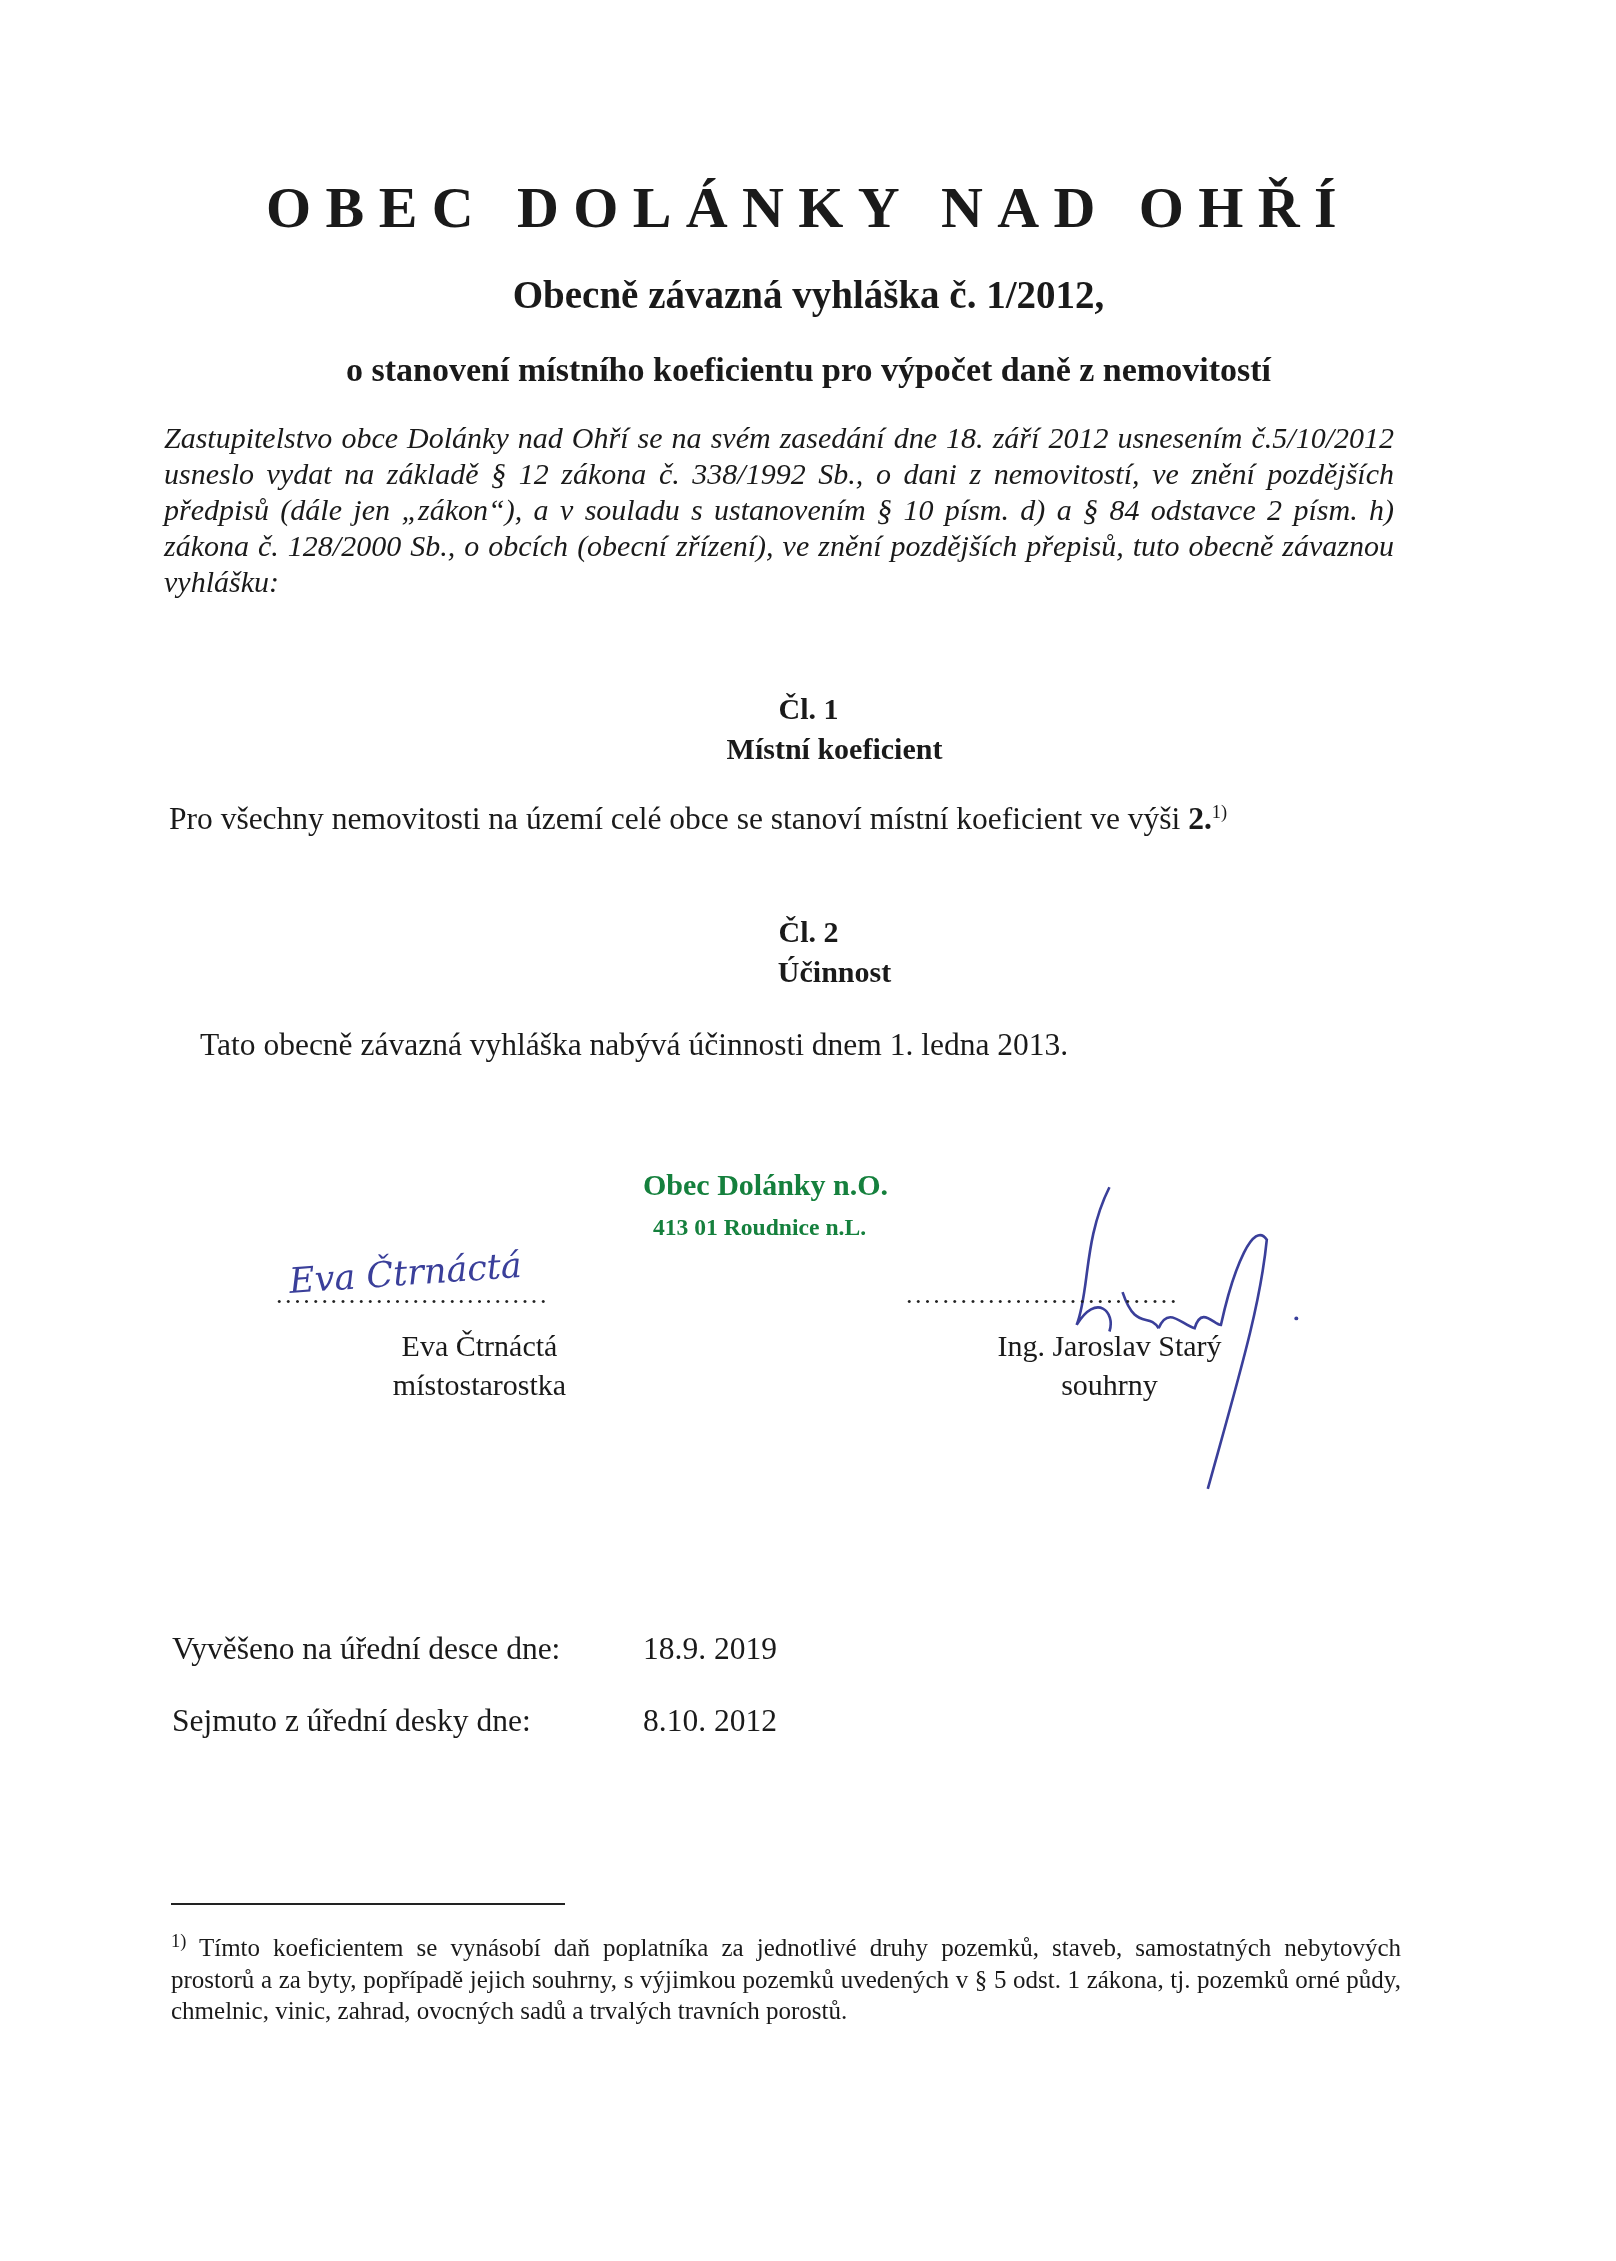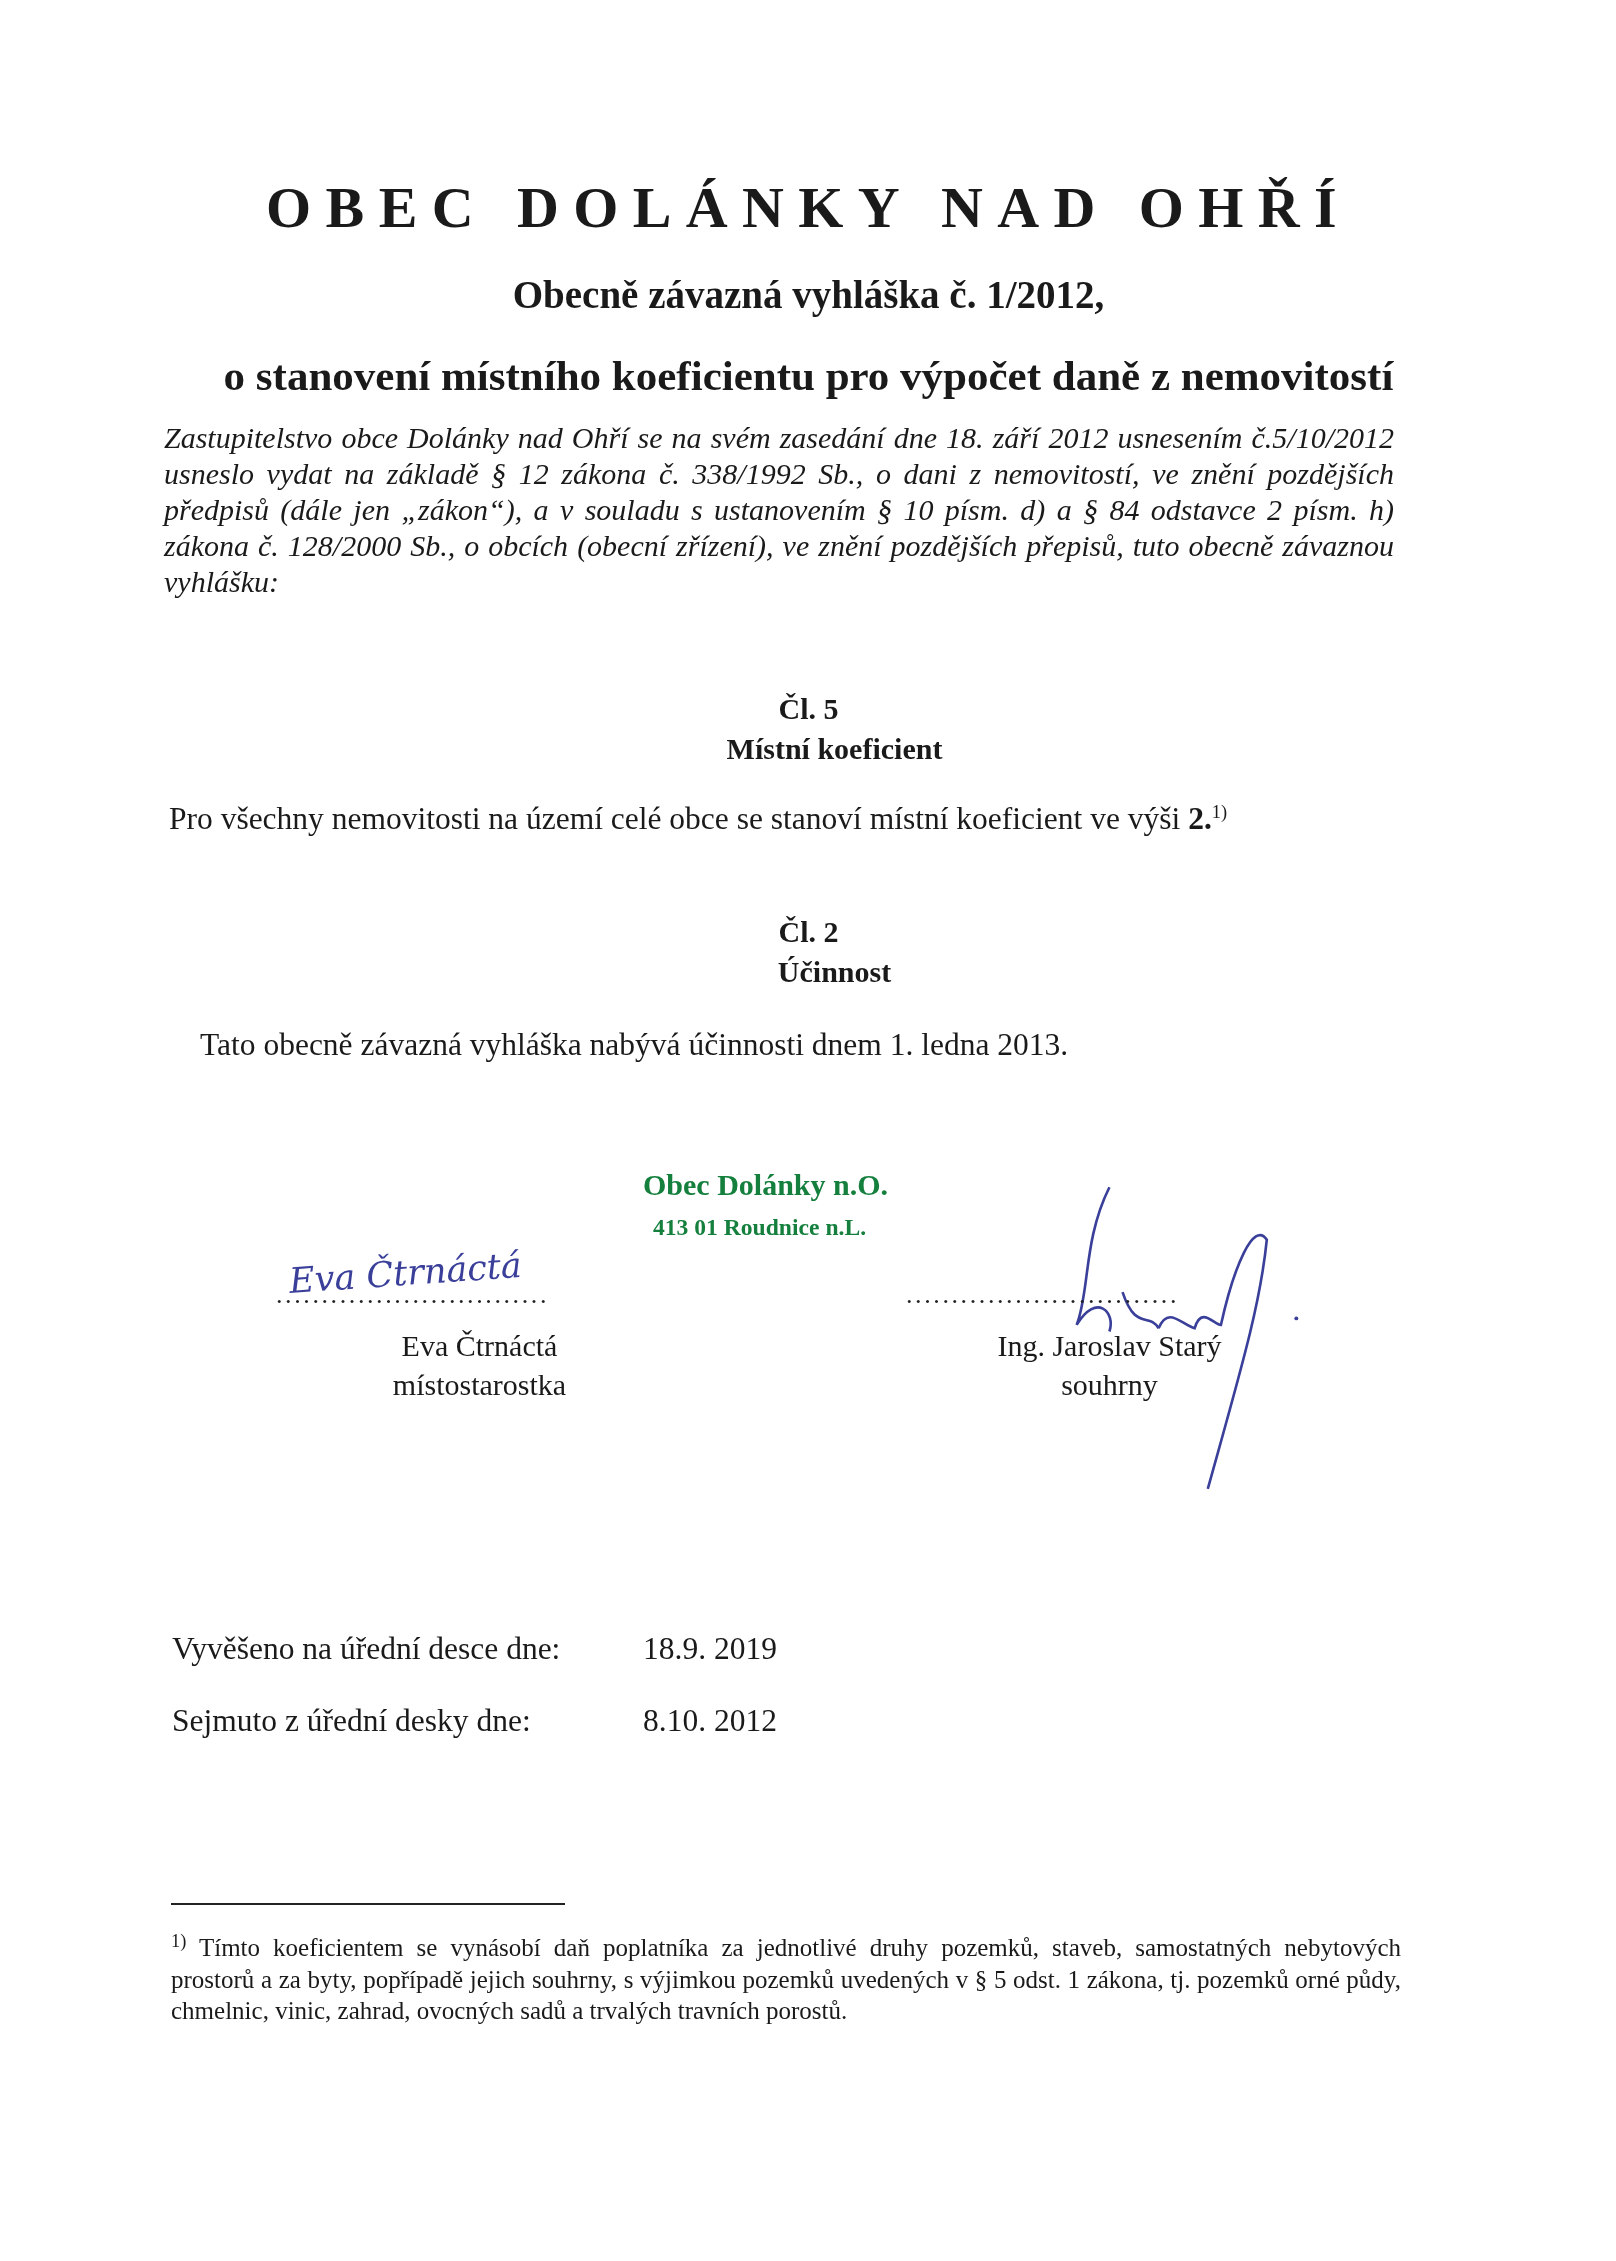--- a/index.html
+++ b/index.html
@@ -1,21 +1,21 @@
 <!DOCTYPE html>
 <html style="font-size:10.5px"><head>
 <meta charset="utf-8">
 <style>
   html,body{margin:0;padding:0;background:#ffffff;}
   body{width:1617px;height:2261px;position:relative;overflow:hidden;font-family:"Liberation Serif","DejaVu Serif",serif;color:#1a1a1a;}
   .abs{position:absolute;}
   .center{left:0;width:1617px;text-align:center;}
   #title{top:174px;font-size:58px;font-weight:bold;letter-spacing:14.4px;}
   #subtitle{top:272px;font-size:39px;font-weight:bold;}
-  #subject{top:351px;font-size:43px;font-weight:bold;}
+  #subject{top:351px;font-size:34px;font-weight:bold;}
   #preamble{top:420px;left:164px;width:1230px;font-size:30px;font-style:italic;line-height:36px;text-align:justify;}
   .art-num{font-size:30px;font-weight:bold;}
   .art-title{font-size:30px;font-weight:bold;padding-left:26px;}
   .body-text{left:169px;font-size:31.5px;}
   sup{font-size:18.4px;}
   .stamp{font-family:Liberation Serif, serif;font-weight:bold;color:#15803d;}
   .dots{letter-spacing:2.6px;font-size:26px;color:#222;}
   .sig-name{font-size:30px;text-align:center;}
   .sig-scrawl{color:#3a3f9a;font-style:italic;font-family:"DejaVu Serif",serif;}
   .posted{font-size:31.5px;left:172px;}
@@ -25,21 +25,21 @@
 </style>
 </head>
 <body>
 
 <div class="abs center" id="title">OBEC DOLÁNKY NAD OHŘÍ</div>
 <div class="abs center" id="subtitle">Obecně závazná vyhláška č. 1/2012,</div>
 <div class="abs center" id="subject">o stanovení místního koeficientu pro výpočet daně z nemovitostí</div>
 
 <div class="abs" id="preamble">Zastupitelstvo obce Dolánky nad Ohří se na svém zasedání dne 18. září 2012 usnesením č.5/10/2012 usneslo vydat na základě § 12 zákona č. 338/1992 Sb., o dani z nemovitostí, ve znění pozdějších předpisů (dále jen „zákon“), a v souladu s ustanovením § 10 písm. d) a § 84 odstavce 2 písm. h) zákona č. 128/2000 Sb., o obcích (obecní zřízení), ve znění pozdějších přepisů, tuto obecně závaznou vyhlášku:</div>
 
-<div class="abs center art-num" style="top:692px;">Čl. 5</div>
+<div class="abs center art-num" style="top:692px;">Čl. 1</div>
 <div class="abs center art-title" style="top:732px;">Místní koeficient</div>
 <div class="abs body-text" style="top:801px;">
   <span>Pro všechny nemovitosti na území celé obce se stanoví místní koeficient ve výši</span>
   <b>2.</b><sup>1)</sup>
 </div>
 
 <div class="abs center art-num" style="top:915px;">Čl. 2</div>
 <div class="abs center art-title" style="top:955px;">Účinnost</div>
 <div class="abs body-text" style="top:1027px;margin-left:31px;">Tato obecně závazná vyhláška nabývá účinnosti dnem 1. ledna 2013.</div>
 

